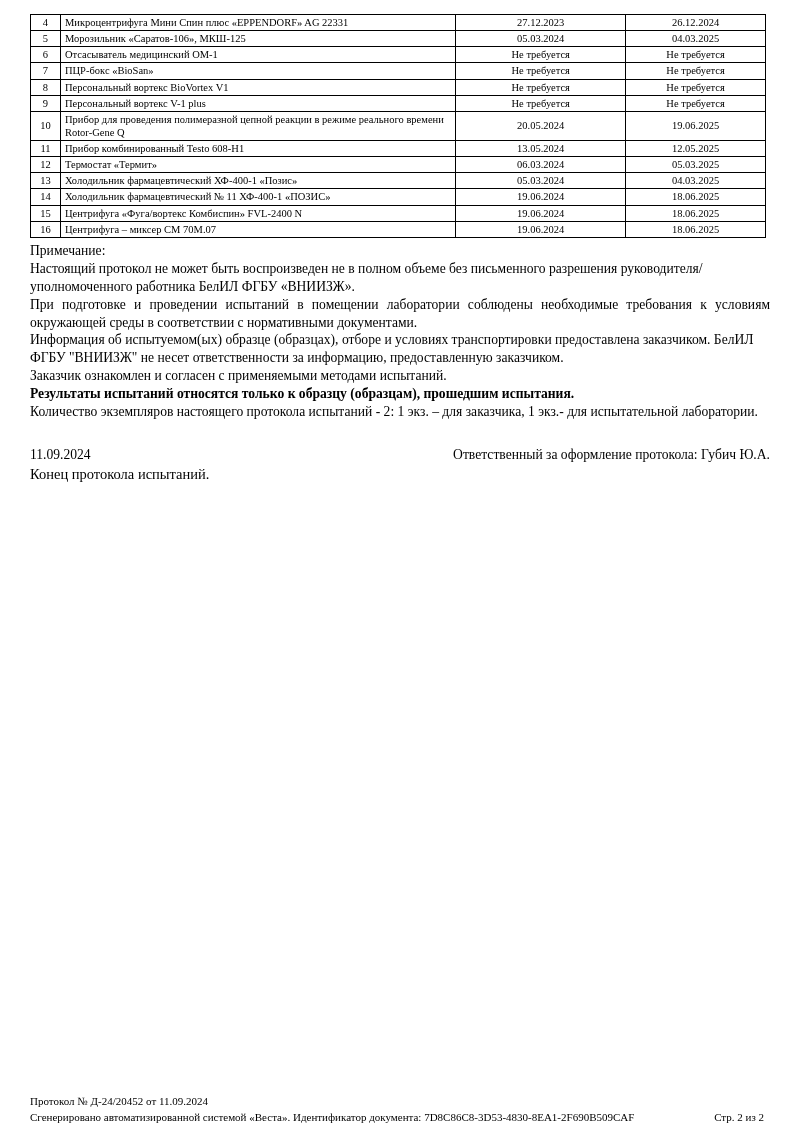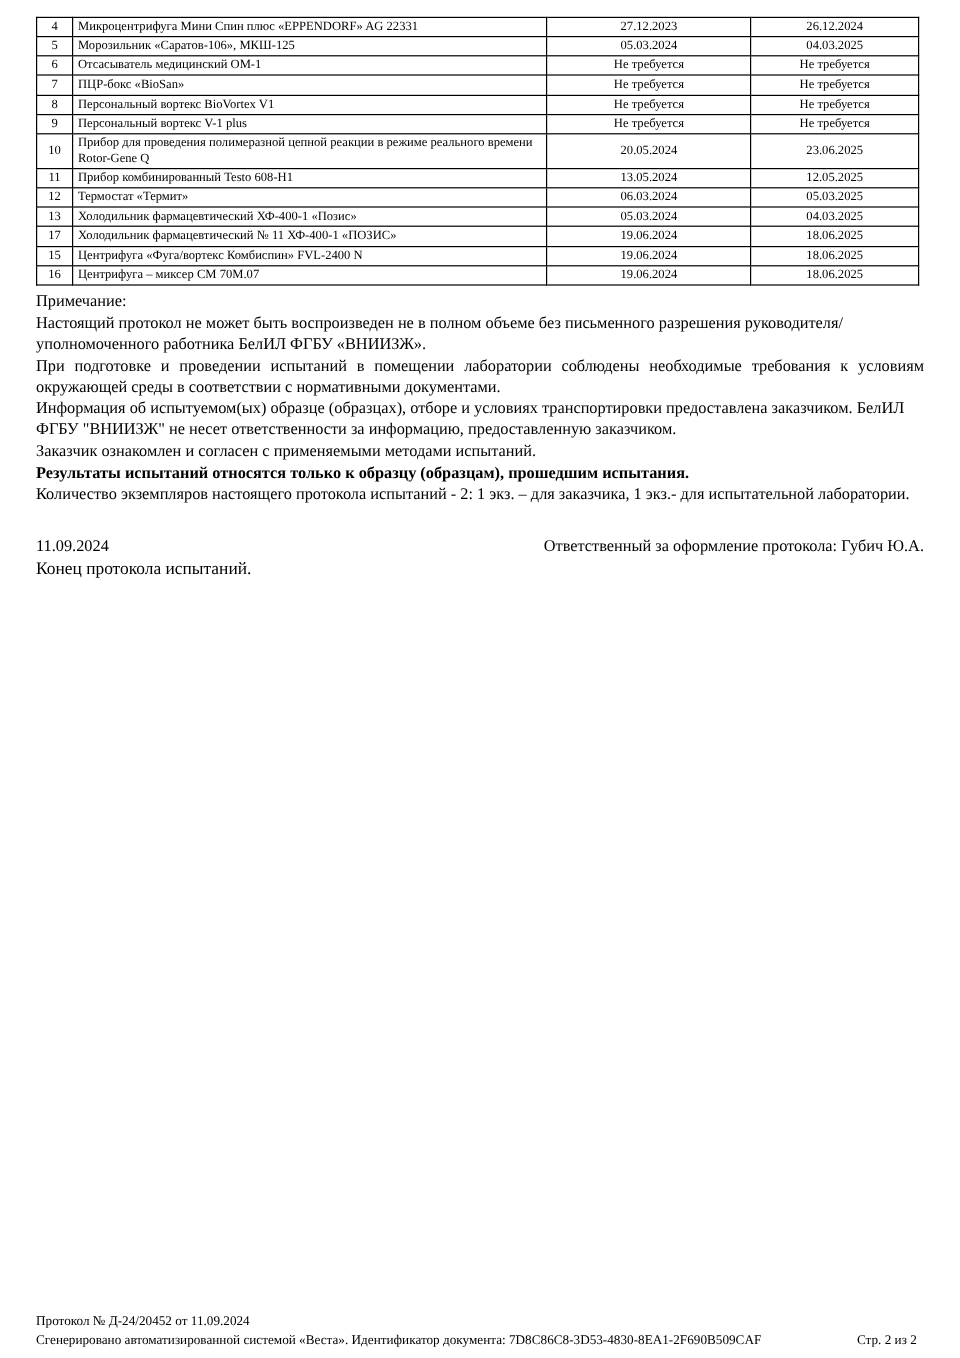--- a/index.html
+++ b/index.html
@@ -116,42 +116,42 @@
         <tr>
           <td class="col-num">9</td>
           <td class="col-name">Персональный вортекс V-1 plus</td>
           <td class="col-date1">Не требуется</td>
           <td class="col-date2">Не требуется</td>
         </tr>
         <tr>
           <td class="col-num">10</td>
           <td class="col-name">Прибор для проведения полимеразной цепной реакции в режиме реального времени Rotor-Gene Q</td>
           <td class="col-date1">20.05.2024</td>
-          <td class="col-date2">23.06.2025</td>
+          <td class="col-date2">19.06.2025</td>
         </tr>
         <tr>
           <td class="col-num">11</td>
           <td class="col-name">Прибор комбинированный Testo 608-H1</td>
           <td class="col-date1">13.05.2024</td>
           <td class="col-date2">12.05.2025</td>
         </tr>
         <tr>
           <td class="col-num">12</td>
           <td class="col-name">Термостат «Термит»</td>
           <td class="col-date1">06.03.2024</td>
           <td class="col-date2">05.03.2025</td>
         </tr>
         <tr>
           <td class="col-num">13</td>
           <td class="col-name">Холодильник фармацевтический ХФ-400-1 «Позис»</td>
           <td class="col-date1">05.03.2024</td>
           <td class="col-date2">04.03.2025</td>
         </tr>
         <tr>
-          <td class="col-num">17</td>
+          <td class="col-num">14</td>
           <td class="col-name">Холодильник фармацевтический № 11 ХФ-400-1 «ПОЗИС»</td>
           <td class="col-date1">19.06.2024</td>
           <td class="col-date2">18.06.2025</td>
         </tr>
         <tr>
           <td class="col-num">15</td>
           <td class="col-name">Центрифуга «Фуга/вортекс Комбиспин» FVL-2400 N</td>
           <td class="col-date1">19.06.2024</td>
           <td class="col-date2">18.06.2025</td>
         </tr>

